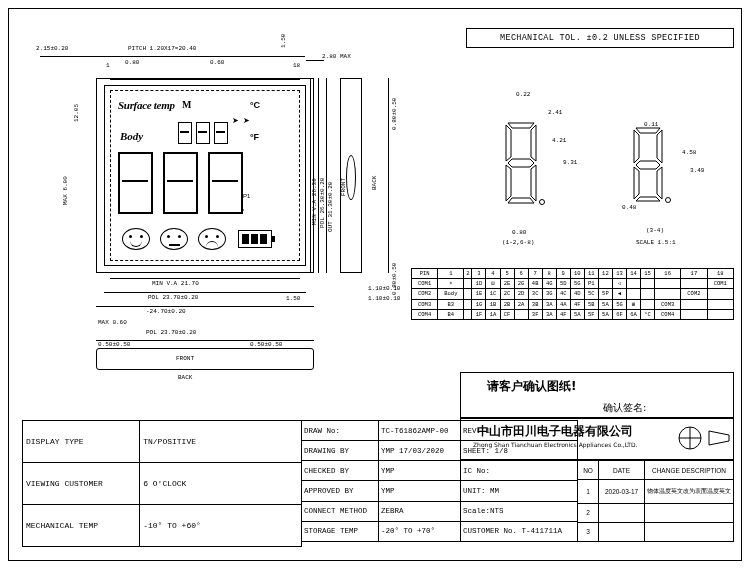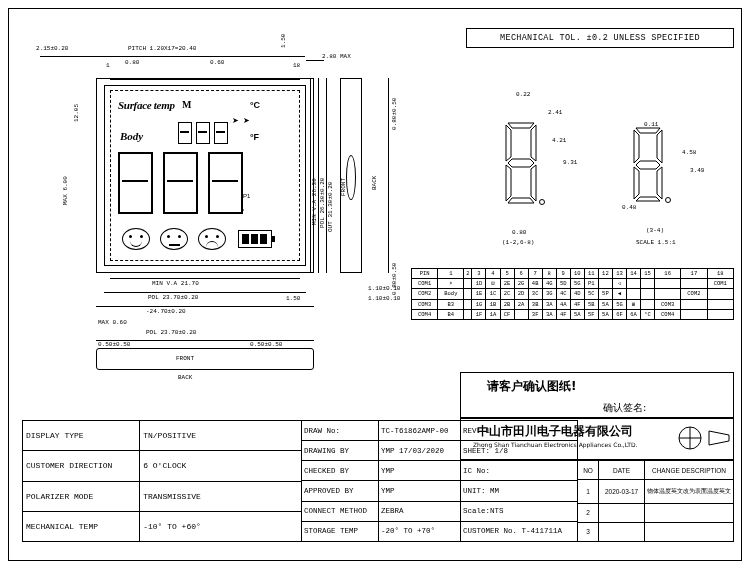--- a/index.html
+++ b/index.html
@@ -24,21 +24,21 @@
   #lcd-inner{left:104px;top:85px;width:202px;height:181px;}
   #lcd-glass{left:110px;top:90px;width:190px;height:171px;}
 
   .dimline{background:#000;position:absolute;}
   .vline{width:1px;}
   .hline{height:1px;}
 
   
   #spec-table{left:22px;top:420px;width:280px;height:122px;}
   #spec-table table{border-collapse:collapse;width:100%;height:100%;}
-  #spec-table td{border:1px solid #000;font-size:8px;padding:4px 3px;font-family:"Liberation Mono",monospace;white-space:nowrap;}
+  #spec-table td{border:1px solid #000;font-size:8px;padding:16px 3px;font-family:"Liberation Mono",monospace;white-space:nowrap;}
   #spec-table td.k{width:42%;}
 
   #draw-table{left:301px;top:420px;width:160px;height:122px;}
   #draw-table table{border-collapse:collapse;width:100%;height:100%;}
   #draw-table td{border:1px solid #000;font-size:7.5px;padding:0 2px;font-family:"Liberation Mono",monospace;white-space:nowrap;}
 
   #code-table{left:460px;top:420px;width:118px;height:122px;}
   #code-table table{border-collapse:collapse;width:100%;height:100%;}
   #code-table td{border:1px solid #000;font-size:7.5px;padding:0 2px;font-family:"Liberation Mono",monospace;white-space:nowrap;}
 
@@ -364,26 +364,22 @@
   </div>
 
   <div class="abs" id="spec-table">
     <table>
         <tbody id="spec-tbody">
           <tr>
             <td class="k">DISPLAY TYPE</td>
             <td>TN/POSITIVE</td>
           </tr>
           <tr>
-            <td class="k">CUSTOMER DIRECTION</td>
+            <td class="k">VIEWING CUSTOMER</td>
             <td>6 O'CLOCK</td>
-          </tr>
-          <tr>
-            <td class="k">POLARIZER MODE</td>
-            <td>TRANSMISSIVE</td>
           </tr>
           <tr>
             <td class="k">MECHANICAL TEMP</td>
             <td>-10° TO +60°</td>
           </tr>
         </tbody>
       </table>
   </div>
 
   <div class="abs" id="draw-table">

